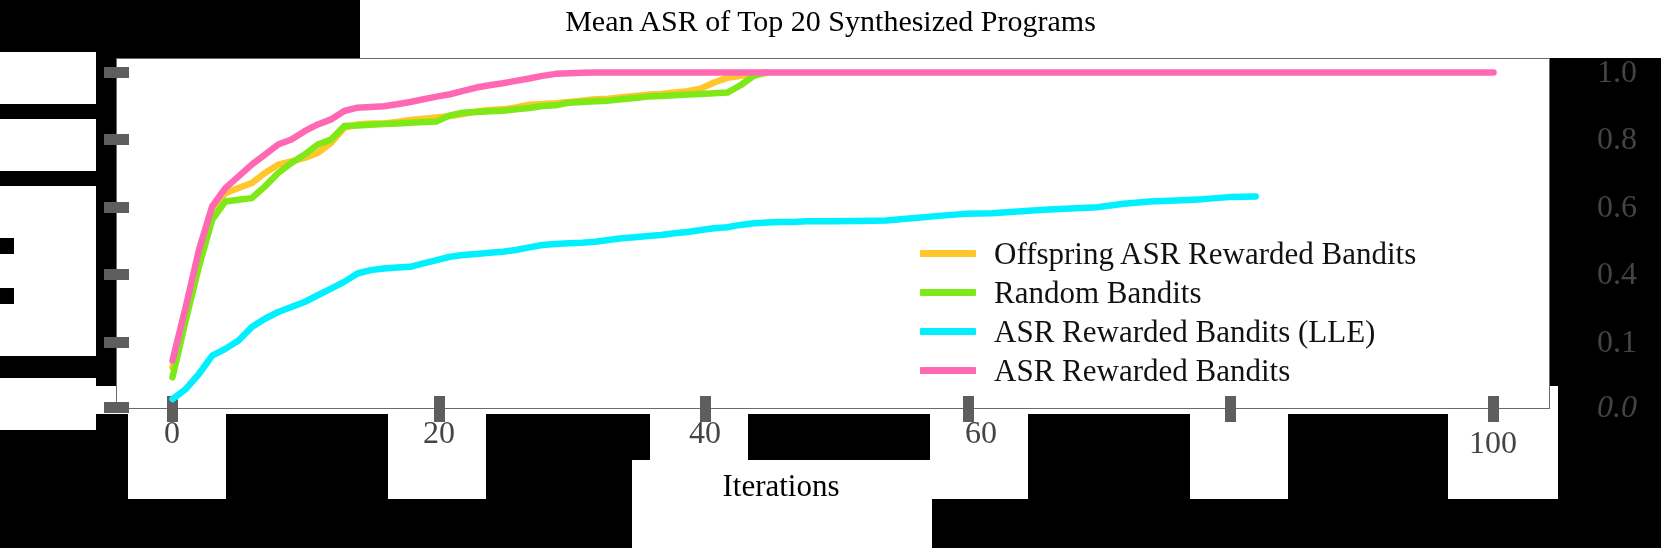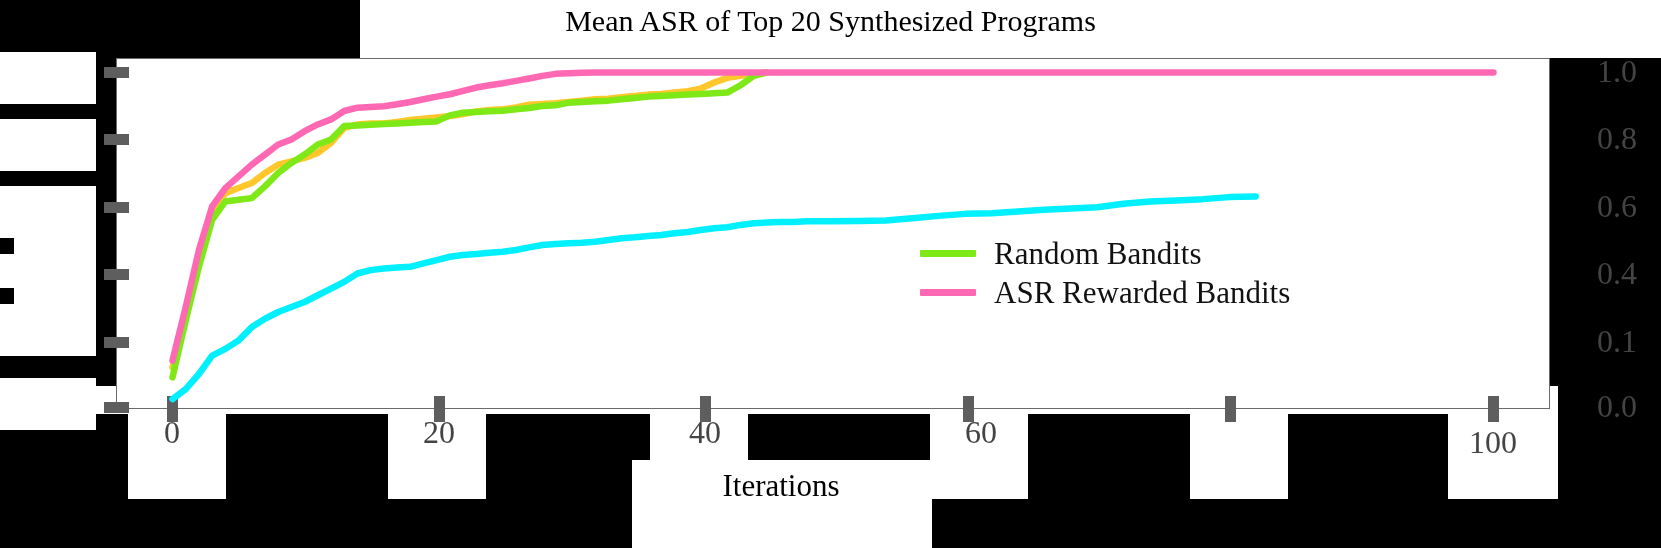--- a/index.html
+++ b/index.html
@@ -100,21 +100,21 @@
   <div class="ytick" style="top:202px;"></div>
   <div class="ytick" style="top:269px;"></div>
   <div class="ytick" style="top:337px;"></div>
   <div class="ytick" style="top:402px;"></div>
 
   <div class="ylabel" style="top:53px;">1.0</div>
   <div class="ylabel" style="top:120px;">0.8</div>
   <div class="ylabel" style="top:188px;">0.6</div>
   <div class="ylabel" style="top:255px;">0.4</div>
   <div class="ylabel" style="top:323px;">0.1</div>
-  <div class="ylabel" style="top:388px;">0.0</div>
+  <div class="ylabel" style="top:388px;font-style:italic;">0.0</div>
 
   <div class="xtick" style="left:167px;"></div>
   <div class="xtick" style="left:434px;"></div>
   <div class="xtick" style="left:700px;"></div>
   <div class="xtick" style="left:963px;"></div>
   <div class="xtick" style="left:1225px;"></div>
   <div class="xtick" style="left:1488px;"></div>
 
   <div class="xlabel" style="left:117px;">0</div>
   <div class="xlabel" style="left:384px;">20</div>
@@ -126,22 +126,30 @@
 
   <svg id="svg-lines" viewBox="0 0 1661 548">
       <path d="M172.50 367.30 L185.71 313.70 L198.92 260.10 L212.13 213.20 L225.34 193.10 L238.55 188.07 L251.76 183.05 L264.97 173.00 L278.18 164.63 L291.39 161.28 L304.60 157.93 L317.81 152.90 L331.02 142.85 L344.23 127.78 L357.44 124.43 L370.65 123.42 L383.86 123.42 L397.07 122.08 L410.28 120.07 L423.49 118.73 L436.70 117.39 L449.91 116.05 L463.12 114.04 L476.33 111.36 L489.54 110.02 L502.75 109.35 L515.96 107.34 L529.17 104.66 L542.38 103.99 L555.59 103.32 L568.80 101.98 L582.01 100.64 L595.22 99.30 L608.43 98.63 L621.64 97.29 L634.85 95.95 L648.06 94.61 L661.27 93.94 L674.48 92.60 L687.69 91.26 L700.90 88.58 L714.11 82.55 L727.32 77.86 L740.53 75.85 L753.74 73.84 L766.95 72.50" fill="none" stroke="#FFC72C" stroke-width="6.5" stroke-linecap="round" stroke-linejoin="round"></path>
       <path d="M172.50 377.35 L185.71 320.40 L198.92 266.80 L212.13 219.90 L225.34 201.47 L238.55 199.80 L251.76 198.13 L264.97 186.40 L278.18 173.00 L291.39 162.95 L304.60 154.57 L317.81 144.52 L331.02 139.50 L344.23 126.10 L357.44 125.43 L370.65 124.76 L383.86 124.09 L397.07 123.42 L410.28 122.75 L423.49 122.08 L436.70 121.41 L449.91 115.38 L463.12 112.70 L476.33 112.03 L489.54 111.36 L502.75 110.69 L515.96 109.35 L529.17 108.01 L542.38 106.00 L555.59 105.33 L568.80 102.65 L582.01 101.98 L595.22 101.31 L608.43 100.64 L621.64 99.30 L634.85 97.96 L648.06 96.62 L661.27 95.95 L674.48 95.28 L687.69 94.61 L700.90 93.94 L714.11 93.27 L727.32 92.60 L740.53 85.23 L753.74 75.85 L766.95 72.50" fill="none" stroke="#7FE817" stroke-width="6.5" stroke-linecap="round" stroke-linejoin="round"></path>
       <path d="M172.50 399.13 L185.71 389.07 L198.92 374.00 L212.13 355.57 L225.34 348.88 L238.55 340.50 L251.76 327.10 L264.97 318.73 L278.18 312.02 L291.39 307.00 L304.60 301.98 L317.81 295.27 L331.02 288.57 L344.23 281.88 L357.44 273.50 L370.65 270.15 L383.86 268.48 L397.07 267.47 L410.28 266.80 L423.49 263.45 L436.70 260.10 L449.91 256.75 L463.12 255.07 L476.33 254.07 L489.54 252.73 L502.75 251.72 L515.96 250.05 L529.17 247.37 L542.38 245.03 L555.59 244.02 L568.80 243.35 L582.01 242.68 L595.22 241.68 L608.43 240.00 L621.64 238.32 L634.85 237.32 L648.06 235.98 L661.27 234.97 L674.48 233.30 L687.69 231.96 L700.90 229.95 L714.11 228.27 L727.32 227.27 L740.53 224.92 L753.74 223.25 L766.95 222.58 L780.16 221.91 L793.37 221.91 L806.58 221.24 L833.00 221.24 L859.42 220.90 L885.84 220.57 L912.26 218.23 L938.68 215.88 L965.10 213.87 L991.52 213.20 L1017.94 211.53 L1044.36 209.85 L1070.78 208.51 L1097.20 207.17 L1123.62 203.82 L1150.04 201.47 L1176.46 200.47 L1202.88 199.13 L1229.30 197.12 L1255.72 196.45" fill="none" stroke="#00F0FF" stroke-width="6.5" stroke-linecap="round" stroke-linejoin="round"></path>
       <path d="M172.50 360.60 L185.71 307.00 L198.92 250.05 L212.13 206.50 L225.34 188.07 L238.55 176.35 L251.76 164.63 L264.97 154.57 L278.18 144.52 L291.39 139.50 L304.60 131.13 L317.81 124.43 L331.02 119.40 L344.23 111.02 L357.44 107.68 L370.65 107.00 L383.86 106.33 L397.07 104.32 L410.28 101.98 L423.49 99.30 L436.70 96.62 L449.91 94.27 L463.12 90.93 L476.33 87.57 L489.54 85.23 L502.75 83.22 L515.96 80.88 L529.17 78.53 L542.38 75.85 L555.59 73.84 L568.80 73.17 L582.01 72.83 L595.22 72.50 L700.90 72.50 L965.10 72.50 L1229.30 72.50 L1493.50 72.50" fill="none" stroke="#FF69B4" stroke-width="6.5" stroke-linecap="round" stroke-linejoin="round"></path>
     </svg>
 
   <div id="legend">
     <div class="legend-row">
+      <span class="legend-swatch" style="background:#FFC72C;"></span>
+      <span class="legend-text">Offspring ASR Rewarded Bandits</span>
+    </div>
+    <div class="legend-row">
       <span class="legend-swatch" style="background:#7FE817;"></span>
       <span class="legend-text">Random Bandits</span>
+    </div>
+    <div class="legend-row">
+      <span class="legend-swatch" style="background:#00F0FF;"></span>
+      <span class="legend-text">ASR Rewarded Bandits (LLE)</span>
     </div>
     <div class="legend-row">
       <span class="legend-swatch" style="background:#FF69B4;"></span>
       <span class="legend-text">ASR Rewarded Bandits</span>
     </div>
   </div>
 
 </div>
 
 </body></html>

